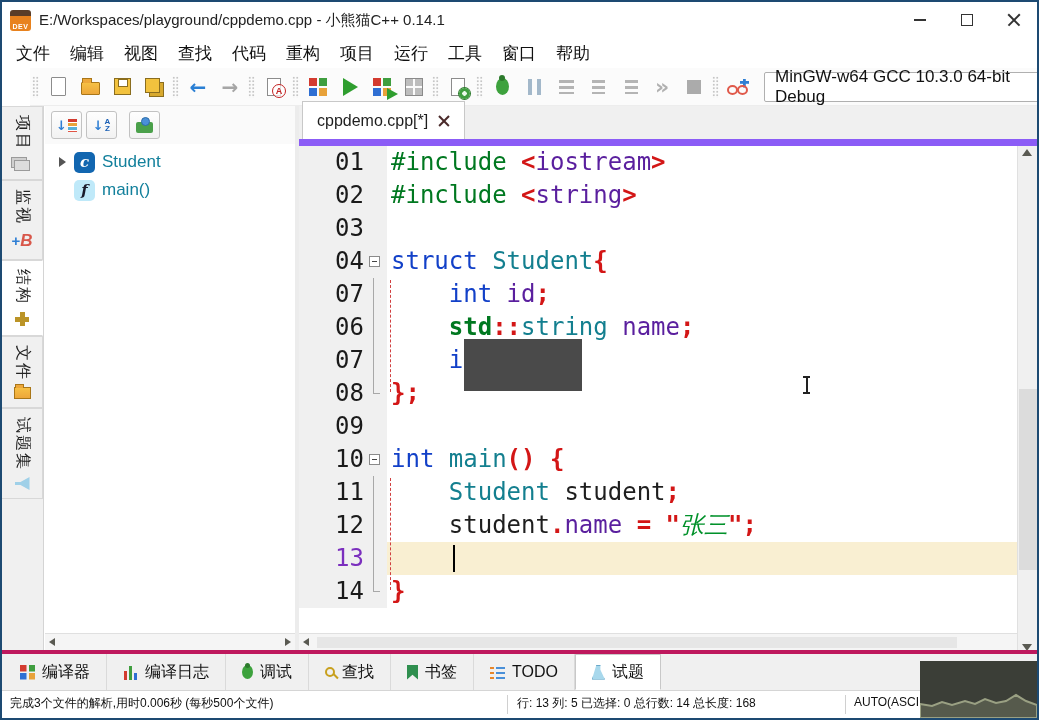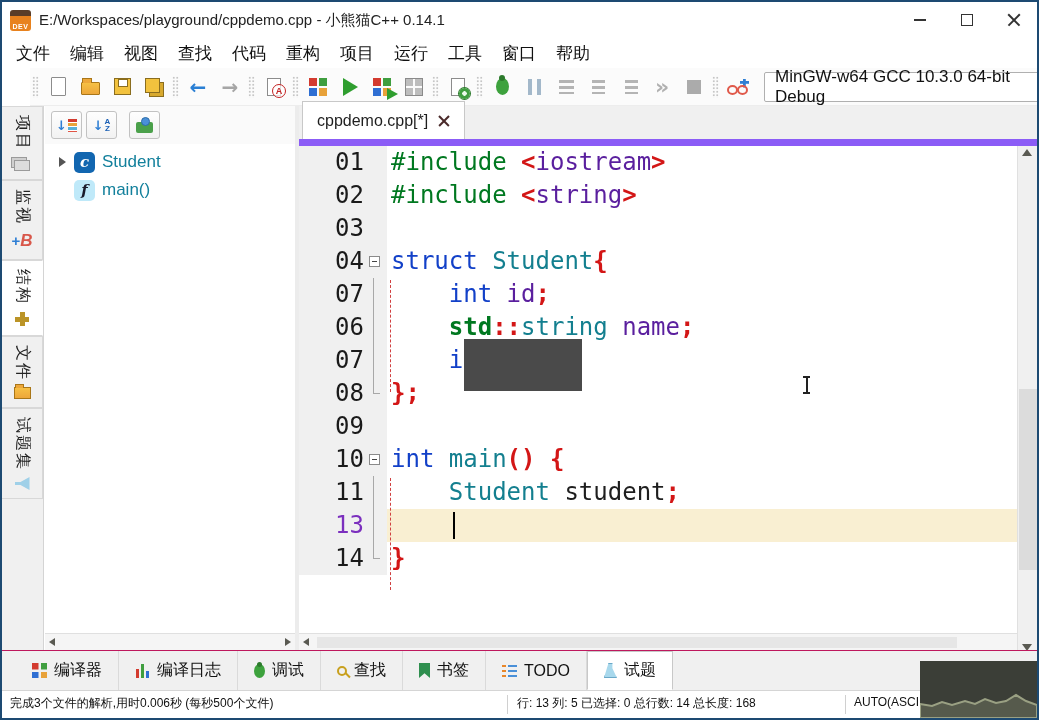--- a/index.html
+++ b/index.html
@@ -155,21 +155,21 @@
   .ibeam::before{top:0;} .ibeam::after{bottom:0;}
   .ibeam span{position:absolute;left:4px;top:0;width:1.6px;height:18px;background:#222;display:block;}
   .vscroll{position:absolute;right:0;top:40px;width:20px;height:508px;background:#f0f0f0;border-left:1px solid #e0e0e0;}
   .vs-up{position:absolute;top:3px;left:4px;width:0;height:0;border-bottom:7px solid #5a5a52;border-left:5px solid transparent;border-right:5px solid transparent;}
   .vs-dn{position:absolute;bottom:3px;left:4px;width:0;height:0;border-top:7px solid #5a5a52;border-left:5px solid transparent;border-right:5px solid transparent;}
   .vs-thumb{position:absolute;left:1px;top:243px;width:18px;height:181px;background:#dcdcdc;}
   .eh-scroll{position:absolute;left:0;top:527px;width:718px;height:17px;background:#f5f5f5;border-top:1px solid #e0e0e0;display:flex;align-items:center;padding:0 4px;}
   .eh-thumb{margin-left:8px;width:640px;height:11px;background:#e6e6e6;}
 
   
-  .bottombar{position:absolute;left:0;top:648px;width:1035px;height:40px;background:#f0f0f0;border-top:1px solid #be185d;display:flex;align-items:stretch;padding-left:14px;}
+  .bottombar{position:absolute;left:0;top:648px;width:1035px;height:40px;background:#f0f0f0;border-top:4px solid #be185d;display:flex;align-items:stretch;padding-left:2px;}
   .btab{display:flex;align-items:center;gap:7px;padding:0 16px;font-size:16px;color:#111;border-right:1px solid #dadada;background:#f0f0f0;}
   .btab.active{background:#fff;border:1px solid #c8c8c8;border-bottom:1px solid #fff;}
   .bt-compiler{width:15px;height:15px;background:
       linear-gradient(#d33b2f,#d33b2f) left top/6.5px 6.5px no-repeat,
       linear-gradient(#3f9e3f,#3f9e3f) right top/6.5px 6.5px no-repeat,
       linear-gradient(#2f6fd3,#2f6fd3) left bottom/6.5px 6.5px no-repeat,
       linear-gradient(#e8a23a,#e8a23a) right bottom/6.5px 6.5px no-repeat;}
   .bt-compile-log{width:15px;height:15px;background:
       linear-gradient(#d33b2f,#d33b2f) left 1px bottom 0/3px 9px no-repeat,
       linear-gradient(#3f9e3f,#3f9e3f) left 6px bottom 0/3px 14px no-repeat,
@@ -426,20 +426,25 @@
             <div class="eline">
               <span class="lnum">10</span>
               <span class="fold f-open"></span>
               <span class="ecode"><span class="tk-kw">int</span><span class="tk-pln"> </span><span class="tk-cls">main</span><span class="tk-sym">()</span><span class="tk-pln"> </span><span class="tk-sym">{</span></span>
             </div>
             <div class="eline">
               <span class="lnum">11</span>
               <span class="fold f-mid"></span>
               <span class="ecode"><span class="tk-pln">    </span><span class="tk-cls">Student</span><span class="tk-pln"> </span><span class="tk-pln">student</span><span class="tk-sym">;</span></span>
             </div>
+            <div class="eline">
+              <span class="lnum">12</span>
+              <span class="fold f-mid"></span>
+              <span class="ecode"><span class="tk-pln">    </span><span class="tk-pln">student</span><span class="tk-sym">.</span><span class="tk-pur">name</span><span class="tk-pln"> </span><span class="tk-sym">=</span><span class="tk-pln"> </span><span class="tk-sym">"</span><span class="tk-str">张三</span><span class="tk-sym">"</span><span class="tk-sym">;</span></span>
+            </div>
             <div class="eline active">
               <span class="lnum cur">13</span>
               <span class="fold f-mid"></span>
               <span class="ecode"></span>
               <div class="caret" style="left: 153.8px;"></div>
             </div>
             <div class="eline">
               <span class="lnum">14</span>
               <span class="fold f-end"></span>
               <span class="ecode"><span class="tk-sym">}</span></span>

